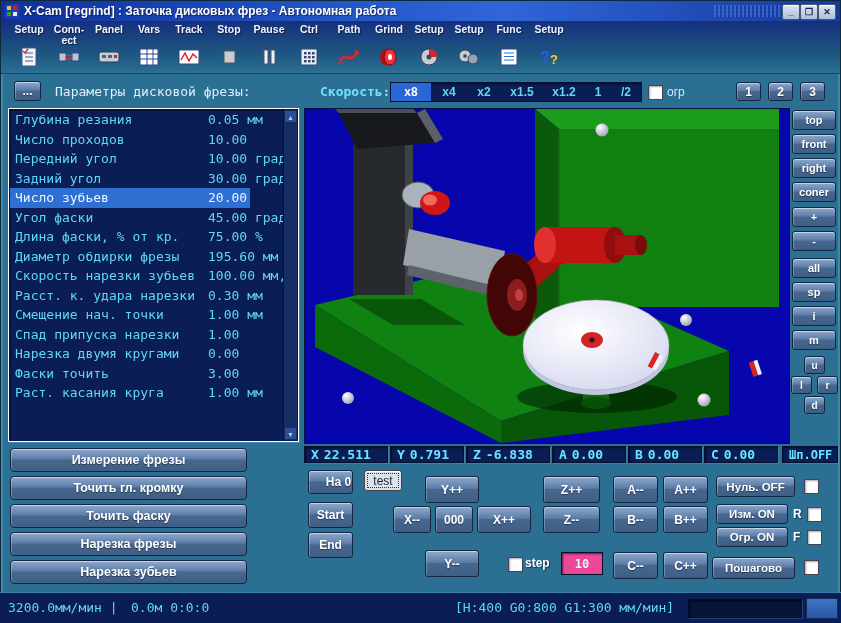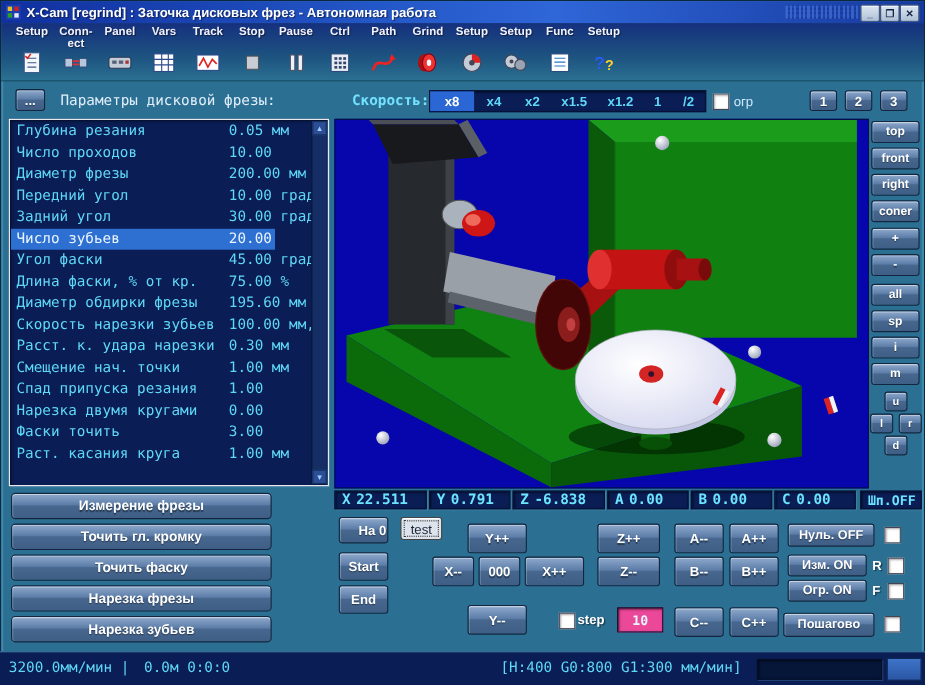--- a/index.html
+++ b/index.html
@@ -338,24 +338,20 @@
 
     <div class="prow">
         <span class="pname">Глубина резания</span>
         <span class="pval">0.05 мм</span>
       </div>
         <div class="prow">
         <span class="pname">Число проходов</span>
         <span class="pval">10.00</span>
       </div>
         <div class="prow">
-        <span class="pname">Диаметр фрезы</span>
-        <span class="pval">200.00 мм</span>
-      </div>
-        <div class="prow">
         <span class="pname">Передний угол</span>
         <span class="pval">10.00 град</span>
       </div>
         <div class="prow">
         <span class="pname">Задний угол</span>
         <span class="pval">30.00 град</span>
       </div>
         <div class="prow selected">
         <span class="pname">Число зубьев</span>
         <span class="pval">20.00</span>
@@ -378,21 +374,21 @@
       </div>
         <div class="prow">
         <span class="pname">Расст. к. удара нарезки</span>
         <span class="pval">0.30 мм</span>
       </div>
         <div class="prow">
         <span class="pname">Смещение нач. точки</span>
         <span class="pval">1.00 мм</span>
       </div>
         <div class="prow">
-        <span class="pname">Спад припуска резания</span>
+        <span class="pname">Спад припуска нарезки</span>
         <span class="pval">1.00</span>
       </div>
         <div class="prow">
         <span class="pname">Нарезка двумя кругами</span>
         <span class="pval">0.00</span>
       </div>
         <div class="prow">
         <span class="pname">Фаски точить</span>
         <span class="pval">3.00</span>
       </div>

